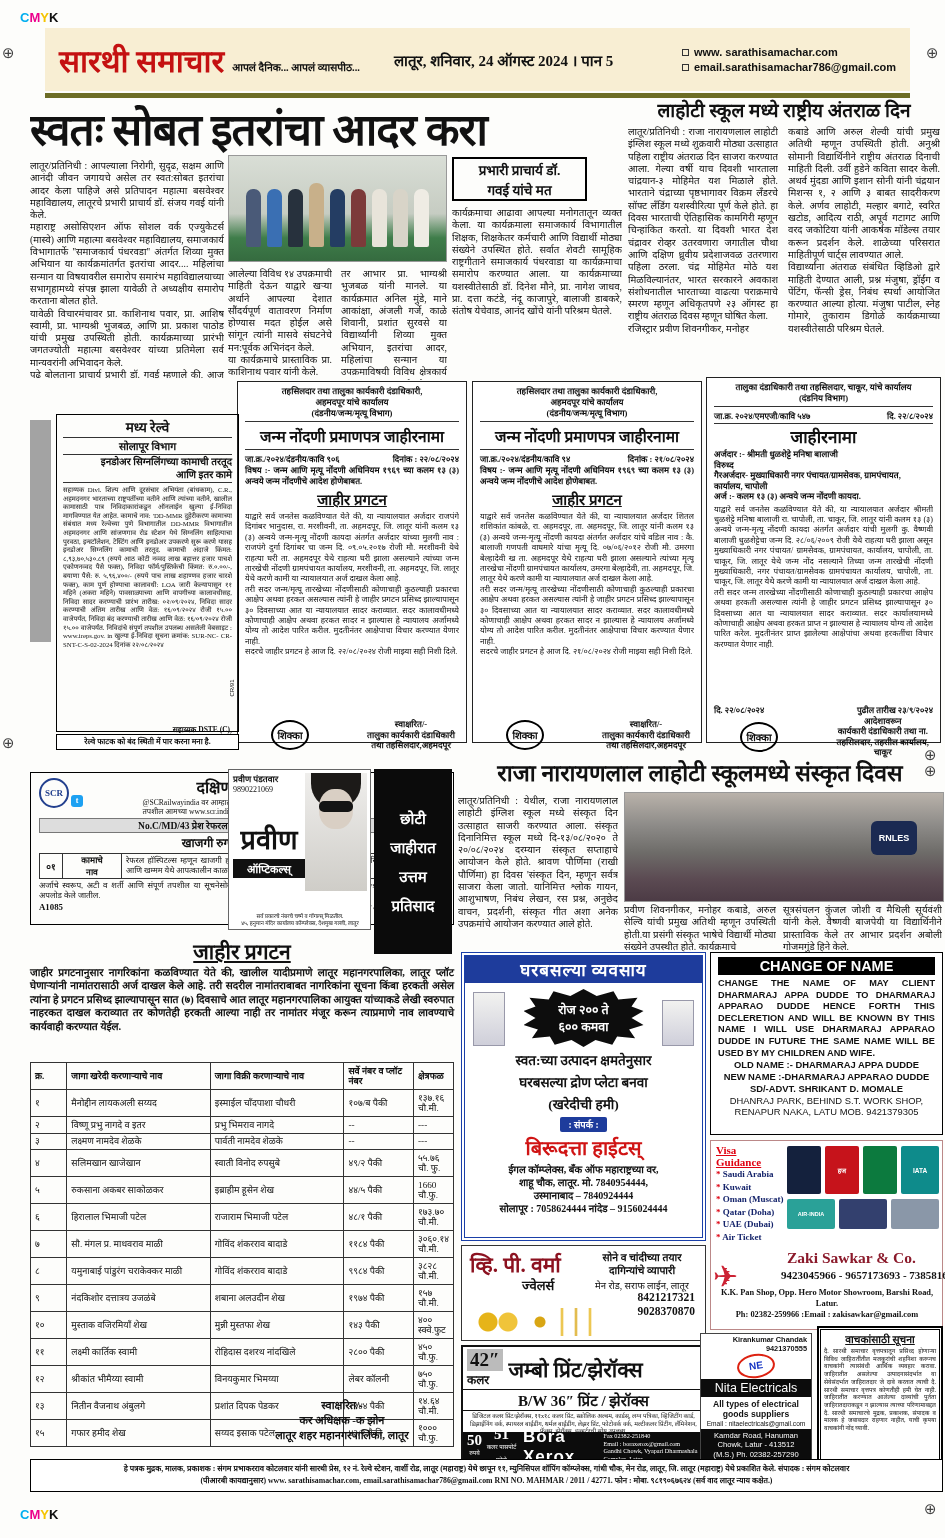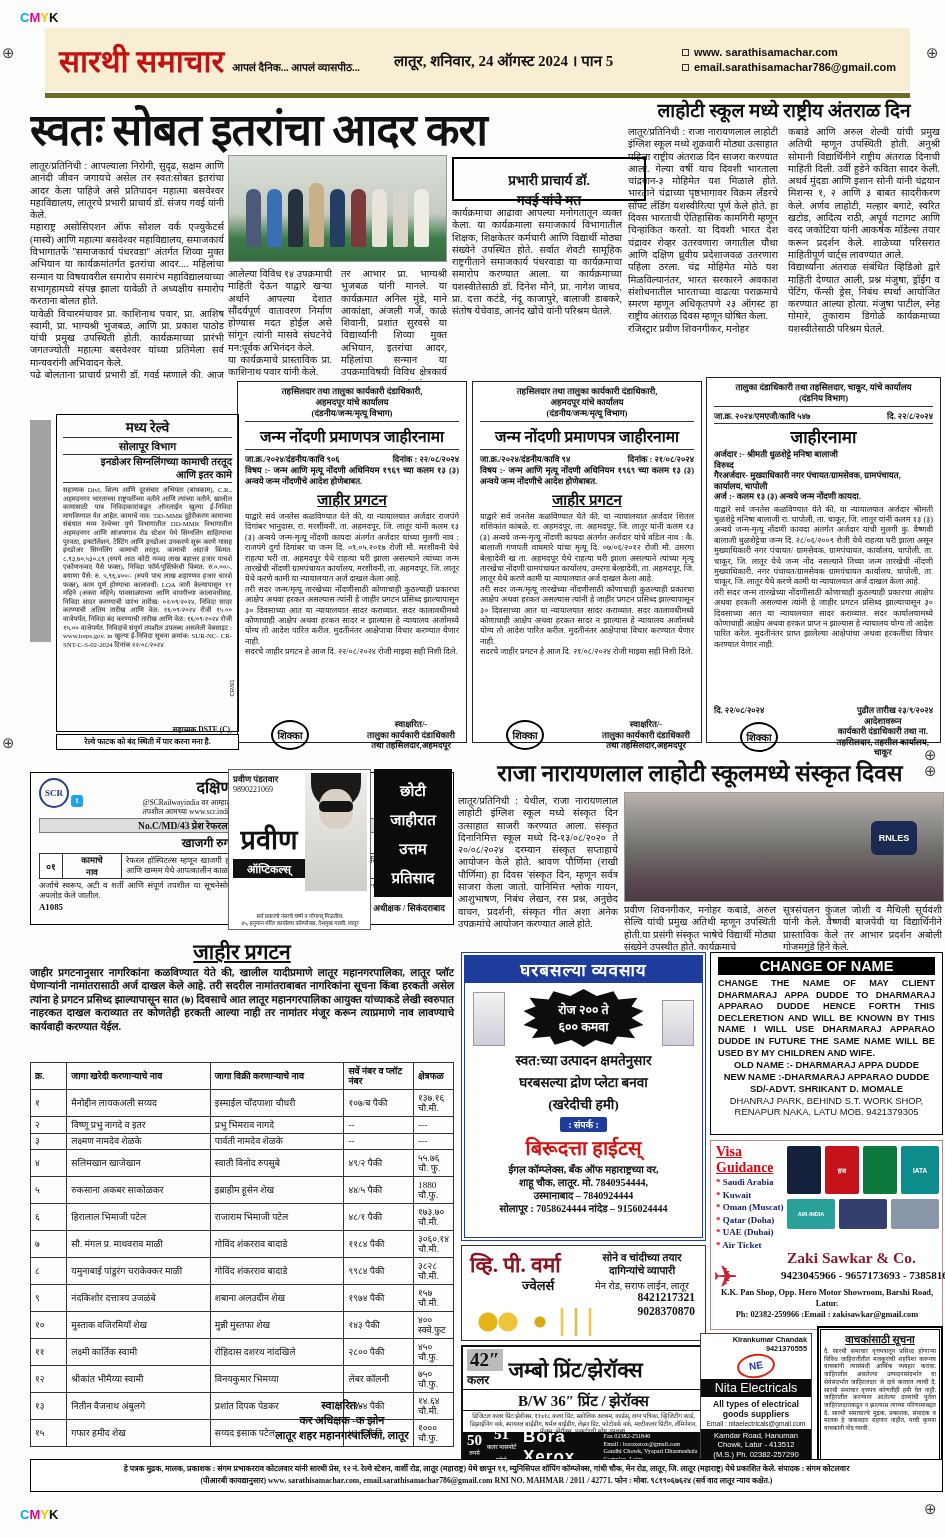--- a/index.html
+++ b/index.html
@@ -25,21 +25,21 @@
   
   #headline1{left:30px;top:98px;width:604px;height:60px;font-size:44px;font-weight:bold;white-space:nowrap;letter-spacing:-1px;}
   #space-head{left:626px;top:97px;width:316px;font-size:19px;font-weight:bold;text-align:center;white-space:nowrap;}
   .bodytxt{font-size:9.7px;line-height:12.3px;}
   
   .photo{background:linear-gradient(#d9ded6 0%,#c6ccc2 55%,#3f7d4a 78%,#356b3f 100%);border:1px solid #999;display:flex;align-items:flex-end;justify-content:center;gap:6px;padding-bottom:14px;box-sizing:border-box;}
   .person{width:15px;height:58px;border-radius:7px 7px 2px 2px;}
   .photo2{background:linear-gradient(#b9b2aa 0%,#8d8b88 30%,#6e6c69 55%,#5b4a52 80%,#4c3b45 100%);border:1px solid #999;position:relative;}
   .rnles{position:absolute;right:26px;top:28px;width:46px;height:34px;background:#1b2a52;border-radius:6px;color:#fff;font-size:9px;font-weight:bold;display:flex;align-items:center;justify-content:center;font-family:"Liberation Sans",sans-serif;}
   
-  #opinion{left:452px;top:157px;width:194px;height:44px;border:2px solid #000;font-size:13.5px;font-weight:bold;text-align:center;line-height:20px;padding-top:12px;box-sizing:border-box;}
+  #opinion{left:452px;top:157px;width:135px;height:44px;border:2px solid #000;font-size:13.5px;font-weight:bold;text-align:center;line-height:20px;padding-top:2px;box-sizing:border-box;}
   
   .notice{border:1.5px solid #222;background:#fff;padding:4px 7px;box-sizing:border-box;}
   .n-head{font-size:8.6px;font-weight:bold;text-align:center;line-height:11px;border-bottom:1px solid #333;padding-bottom:2px;}
   .n-title{font-size:15.5px;font-weight:bold;text-align:center;padding:3px 0 2px;border-bottom:1px solid #333;white-space:nowrap;}
   .n-ref{display:flex;justify-content:space-between;font-size:8.4px;font-weight:bold;padding:3px 0 1px;}
   .n-subj{font-size:8.5px;font-weight:bold;text-align:justify;line-height:10.5px;}
   .n-sub{font-size:15px;font-weight:bold;text-align:center;text-decoration:underline;padding:3px 0;}
   .n-body{font-size:8.1px;line-height:10.4px;text-align:justify;white-space:pre-line;}
   .n-sign{display:flex;align-items:center;justify-content:space-between;margin-top:3px;}
   .seal{width:34px;height:26px;border:2px solid #000;border-radius:50%;font-size:10px;font-weight:bold;display:flex;align-items:center;justify-content:center;margin-left:26px;}
@@ -72,21 +72,21 @@
   #praveen .who{font-size:8.6px;font-weight:bold;}
   #praveen .ph{font-size:8px;}
   #praveen .big{font-size:27px;font-weight:bold;margin-top:26px;text-align:center;}
   #praveen .optband{background:#111;color:#fff;font-size:11px;font-weight:bold;text-align:center;padding:2px 0;margin-top:2px;}
   #praveen .fine{font-size:5.6px;text-align:center;line-height:7px;margin-top:6px;}
   #pv-photo{position:absolute;right:3px;top:3px;width:62px;height:118px;background:linear-gradient(#efeeec,#cfcdc8);}
   #pv-photo .hair{position:absolute;left:6px;top:0;width:50px;height:34px;background:#1c1a18;border-radius:0 0 40% 40%/0 0 70% 70%;}
   #pv-photo .face{position:absolute;left:14px;top:16px;width:34px;height:40px;background:#d9cfc4;border-radius:45%;}
   #pv-photo .glass{position:absolute;left:14px;top:28px;width:34px;height:11px;background:#141414;border-radius:5px;}
   
-  #chhoti{left:374px;top:769px;width:78px;height:128px;background:#0b0b0b;color:#fff;display:flex;flex-direction:column;align-items:center;justify-content:center;gap:9px;font-size:15px;font-weight:bold;}
+  #chhoti{left:374px;top:769px;width:78px;height:185px;background:#0b0b0b;color:#fff;display:flex;flex-direction:column;align-items:center;justify-content:center;gap:9px;font-size:15px;font-weight:bold;}
   
   #sans-head{left:458px;top:756px;width:484px;font-size:23px;font-weight:bold;text-align:center;white-space:nowrap;}
   
   #prag-title{left:30px;top:937px;width:424px;font-size:21px;font-weight:bold;text-align:center;text-decoration:underline;}
   #prag-intro{left:30px;top:966px;width:424px;font-size:10.4px;line-height:13.4px;font-weight:600;text-align:justify;}
   #prag-tbl{left:30px;top:1062px;width:424px;border-collapse:collapse;}
   #prag-tbl th,#prag-tbl td{border:1px solid #333;font-size:9.2px;padding:2.5px 4px;text-align:left;font-weight:normal;line-height:10.5px;}
   #prag-tbl th{font-weight:bold;}
   #prag-sign{left:230px;top:1398px;width:224px;font-size:11px;font-weight:bold;text-align:center;line-height:15px;}
   
@@ -123,21 +123,21 @@
   #bora .bx{font-size:17px;font-weight:bold;margin-left:6px;letter-spacing:1px;font-family:"Liberation Sans",sans-serif;}
   #bora .badr{font-size:6.2px;line-height:7.5px;margin-left:6px;}
   
   #chg{left:710px;top:952px;width:233px;height:183px;border:1.5px solid #000;padding:4px 7px;box-sizing:border-box;background:#fff;font-family:"Liberation Sans",sans-serif;}
   #chg .hdr{background:#000;color:#fff;font-size:14.5px;font-weight:bold;text-align:center;padding:1px 0;}
   #chg .body{font-size:9.2px;line-height:11.6px;text-align:justify;font-weight:600;margin-top:3px;}
   #chg .ln{font-size:9.4px;font-weight:bold;text-align:center;line-height:11.8px;}
   
   #zaki{left:710px;top:1140px;width:233px;height:190px;border:1px solid #b88;box-sizing:border-box;background:#fff;}
   #zaki .visa{position:absolute;left:5px;top:3px;width:66px;}
-  #zaki .vt{color:#e00010;font-size:14px;font-weight:bold;text-decoration:underline;}
+  #zaki .vt{color:#e00010;font-size:11px;font-weight:bold;text-decoration:underline;}
   #zaki .vi{font-size:9px;font-weight:bold;color:#15246b;line-height:12.5px;white-space:nowrap;}
   #zaki .vi em{color:#e00010;font-style:normal;}
   #zaki .plane{position:absolute;left:2px;top:118px;font-size:30px;color:#c23;}
   .lg{position:absolute;border-radius:2px;color:#fff;font-size:6.5px;font-weight:bold;display:flex;align-items:center;justify-content:center;text-align:center;font-family:"Liberation Sans",sans-serif;}
   #zaki .znm{position:absolute;left:76px;top:108px;color:#8b1a2b;font-size:15.5px;font-weight:bold;white-space:nowrap;}
   #zaki .ztel{position:absolute;left:70px;top:128px;font-size:11px;font-weight:bold;white-space:nowrap;}
   #zaki .zadr{position:absolute;left:2px;top:146px;width:228px;font-size:8.4px;font-weight:bold;text-align:center;line-height:11px;}
   
   #nita{left:700px;top:1333px;width:112px;height:131px;border:1px solid #444;text-align:center;box-sizing:border-box;background:#fff;font-family:"Liberation Sans",sans-serif;}
   #nita .kc{font-size:7.4px;font-weight:bold;line-height:8.5px;text-align:right;padding:2px 4px 0;}
@@ -390,21 +390,21 @@
           <td>सलिमखान खाजेखान</td>
           <td>स्वाती विनोद रुपसुबे</td>
           <td>४९/२ पैकी</td>
           <td>५५.७६ चौ. फु.</td>
         </tr>
     <tr>
           <td>५</td>
           <td>रुकसाना अकबर साकोळकर</td>
           <td>इब्राहीम हूसेन शेख</td>
           <td>४४/५ पैकी</td>
-          <td>1880 चौ.फु.</td>
+          <td>1660 चौ.फु.</td>
         </tr>
     <tr>
           <td>६</td>
           <td>हिरालाल भिमाजी पटेल</td>
           <td>राजाराम भिमाजी पटेल</td>
           <td>४८/१ पैकी</td>
           <td>१७३.७० चौ.मी.</td>
         </tr>
     <tr>
           <td>७</td>

